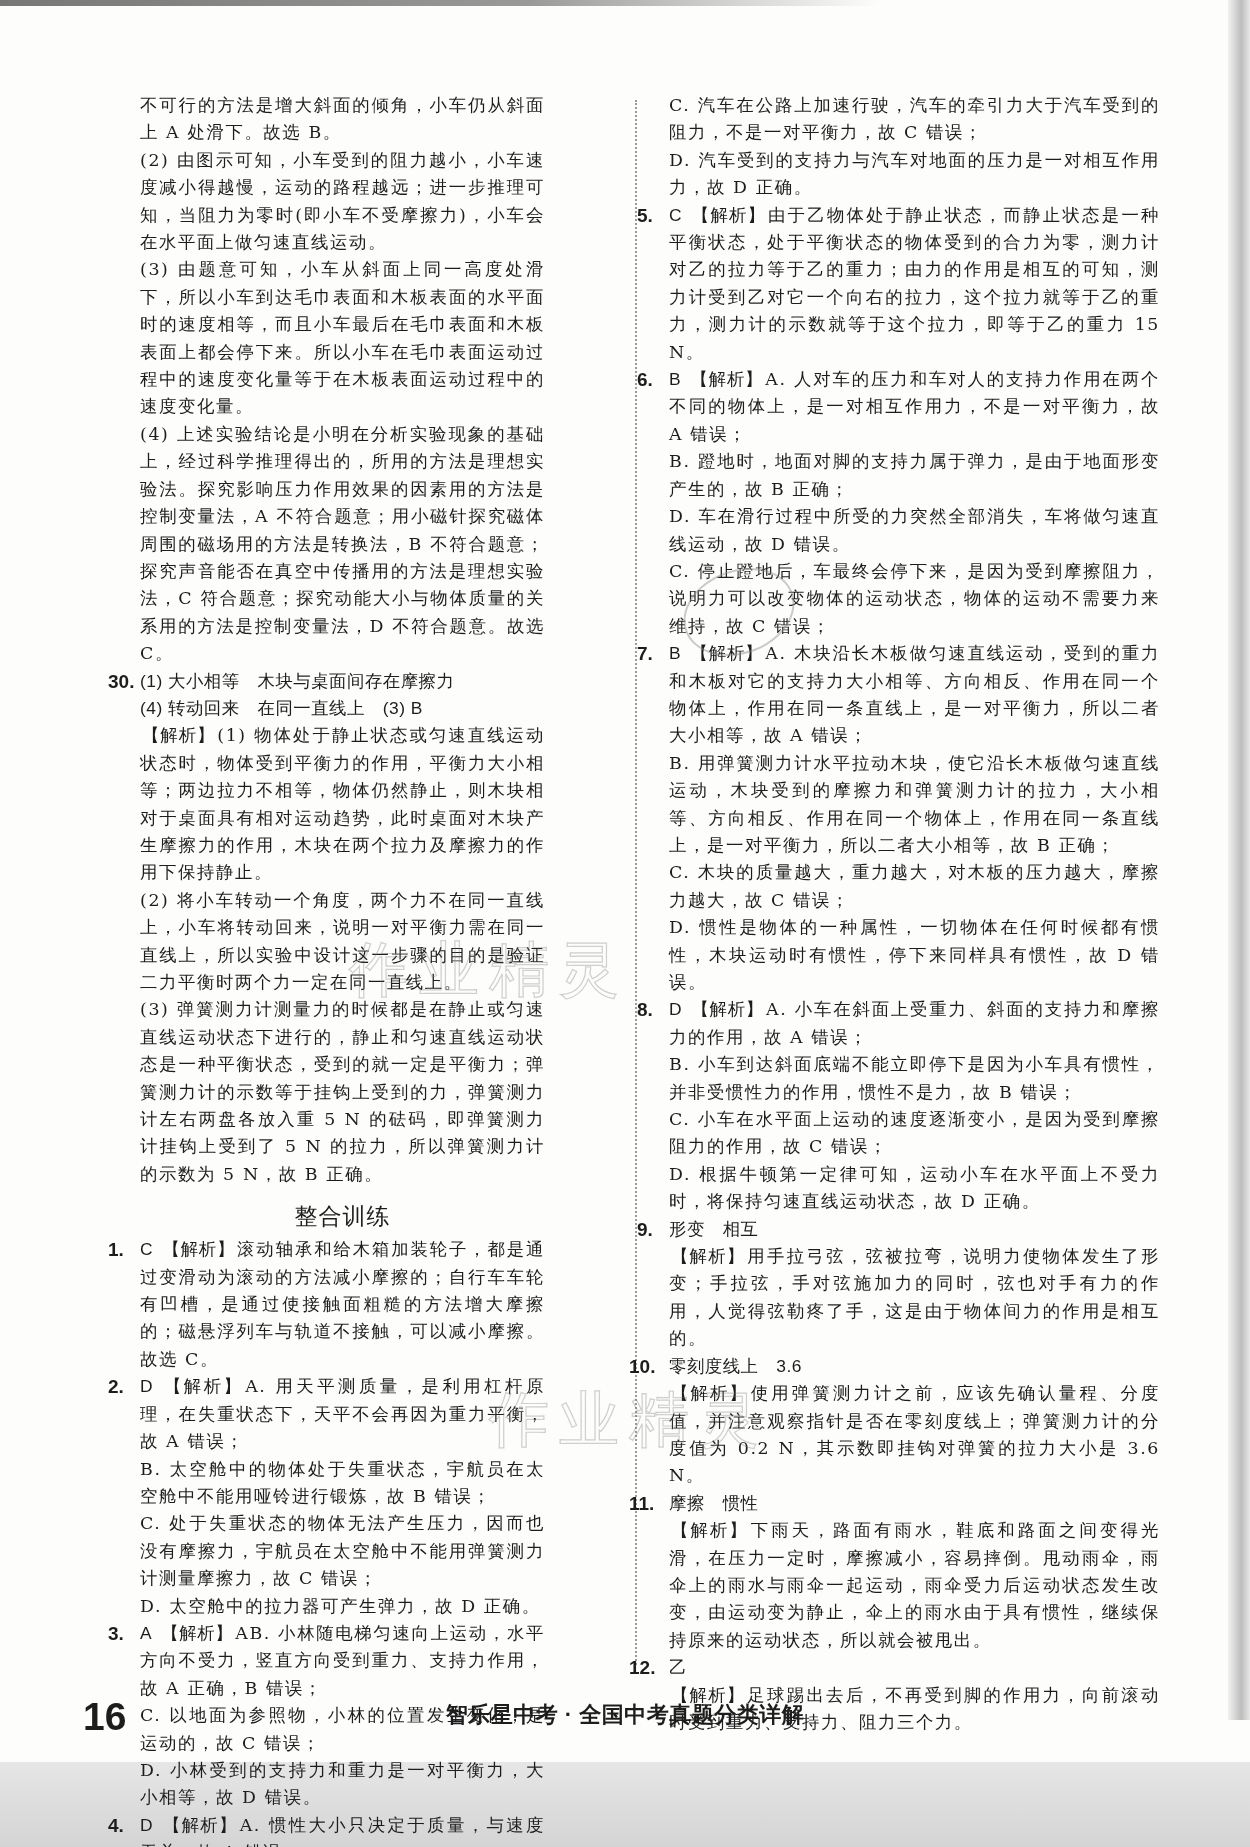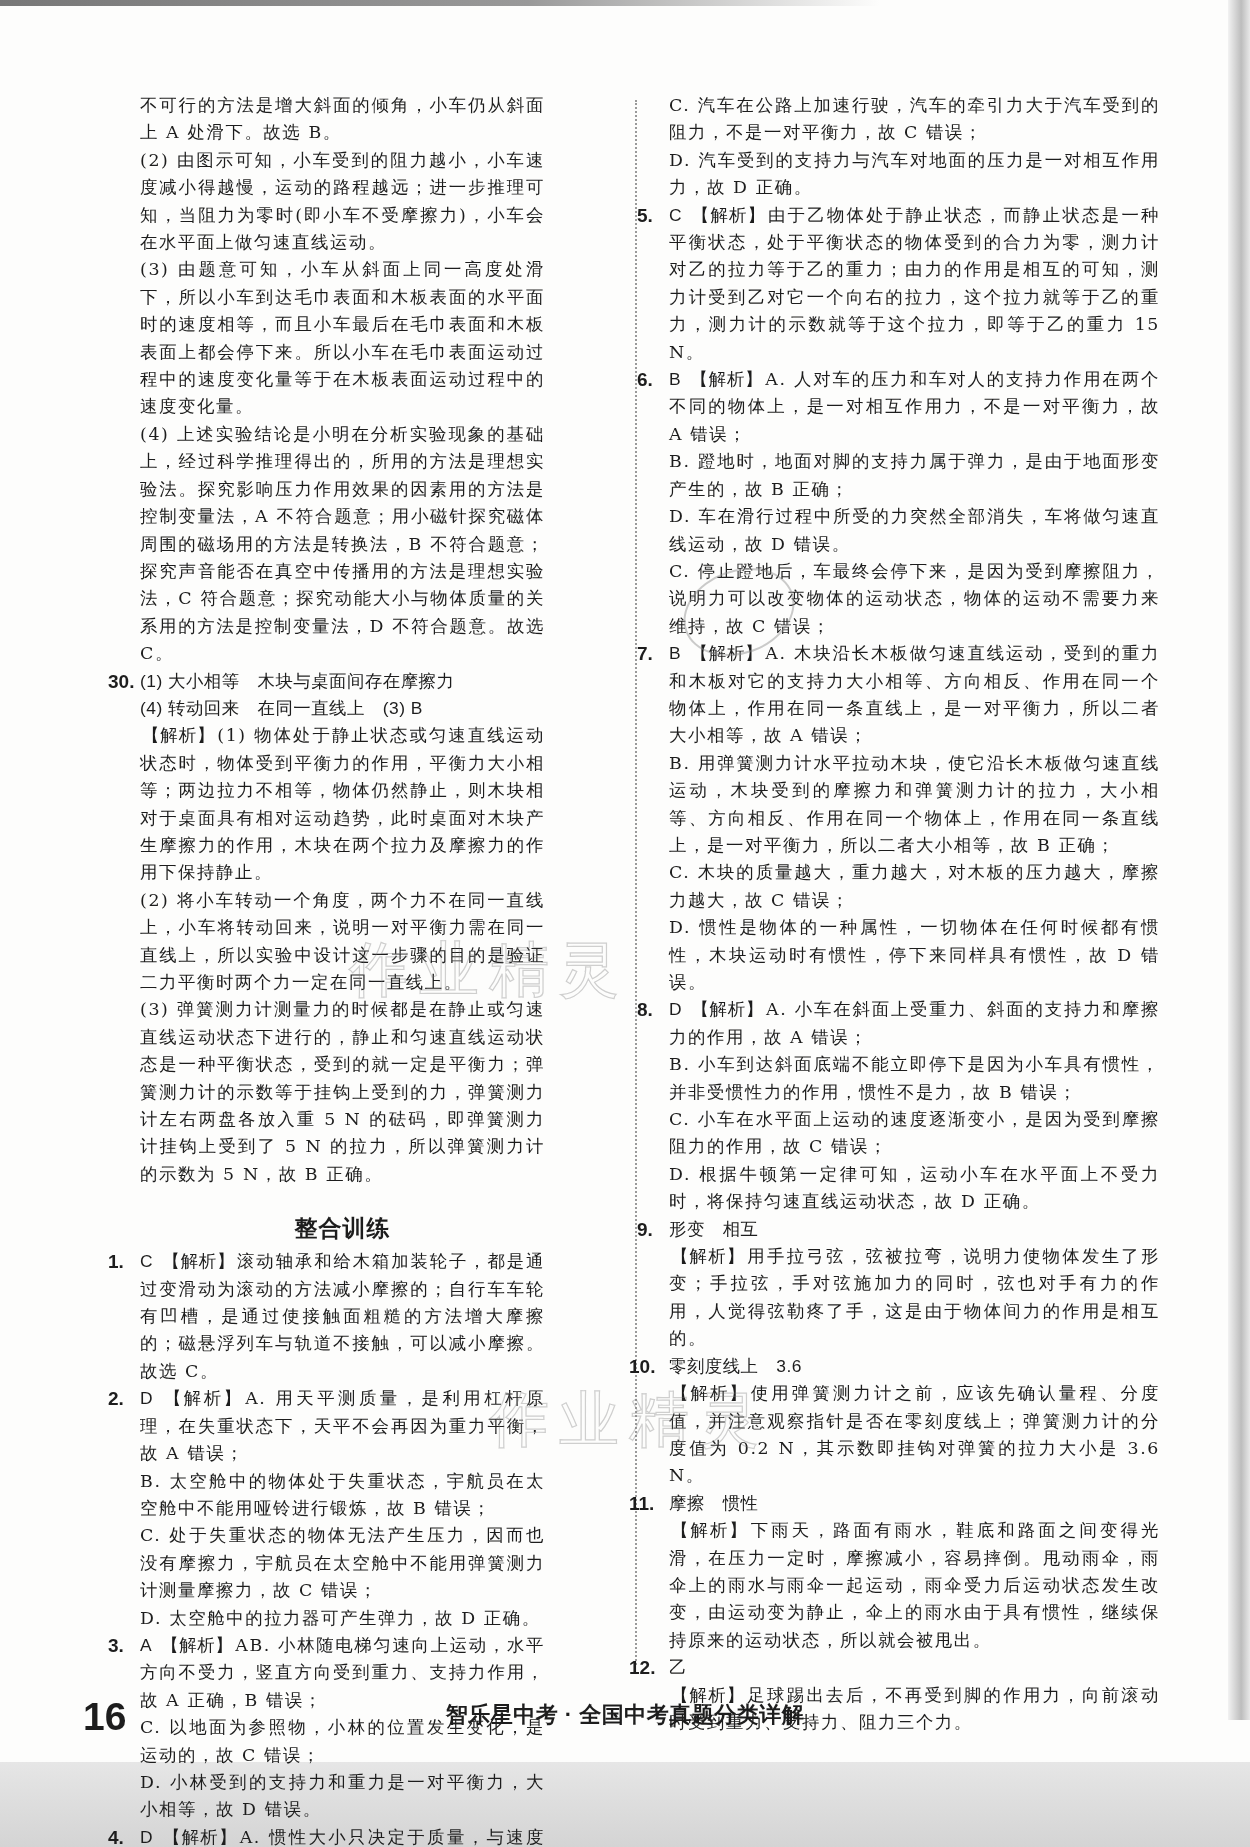--- a/index.html
+++ b/index.html
@@ -36,22 +36,22 @@
   .item { position: relative; margin: 0; }
   .num {
     position: absolute; left: -32px; top: 0;
     font-family: "Liberation Sans", sans-serif; font-weight: bold; font-size: 19px;
     letter-spacing: 0;
   }
   .num-wide { left: -40px; }
   .answer { font-family: "Liberation Sans", sans-serif; letter-spacing: 0.5px; }
   .tag { font-family: "Liberation Sans", sans-serif; font-weight: normal; letter-spacing: 0.5px; margin: 0 2px; }
   .section-title {
-    text-align: center; font-family: "Liberation Sans", sans-serif; font-weight: bold;
-    font-size: 23px; line-height: 40px; letter-spacing: 1px; margin: 20px 0 0;
+    text-align: center; font-family: "Liberation Sans", sans-serif; font-weight: normal;
+    font-size: 23px; line-height: 40px; letter-spacing: 1px; margin: 8px 0 0;
   }
   .page-number {
     position: absolute; left: 83px; top: 1695px;
     font-family: "Liberation Sans", sans-serif; font-weight: bold; font-size: 39px;
   }
   .footer-title {
     position: absolute; left: 0; width: 1250px; top: 1700px; text-align: center;
     font-family: "Liberation Sans", sans-serif; font-weight: bold; font-size: 22px; letter-spacing: 0.5px;
   }
   .watermark {

